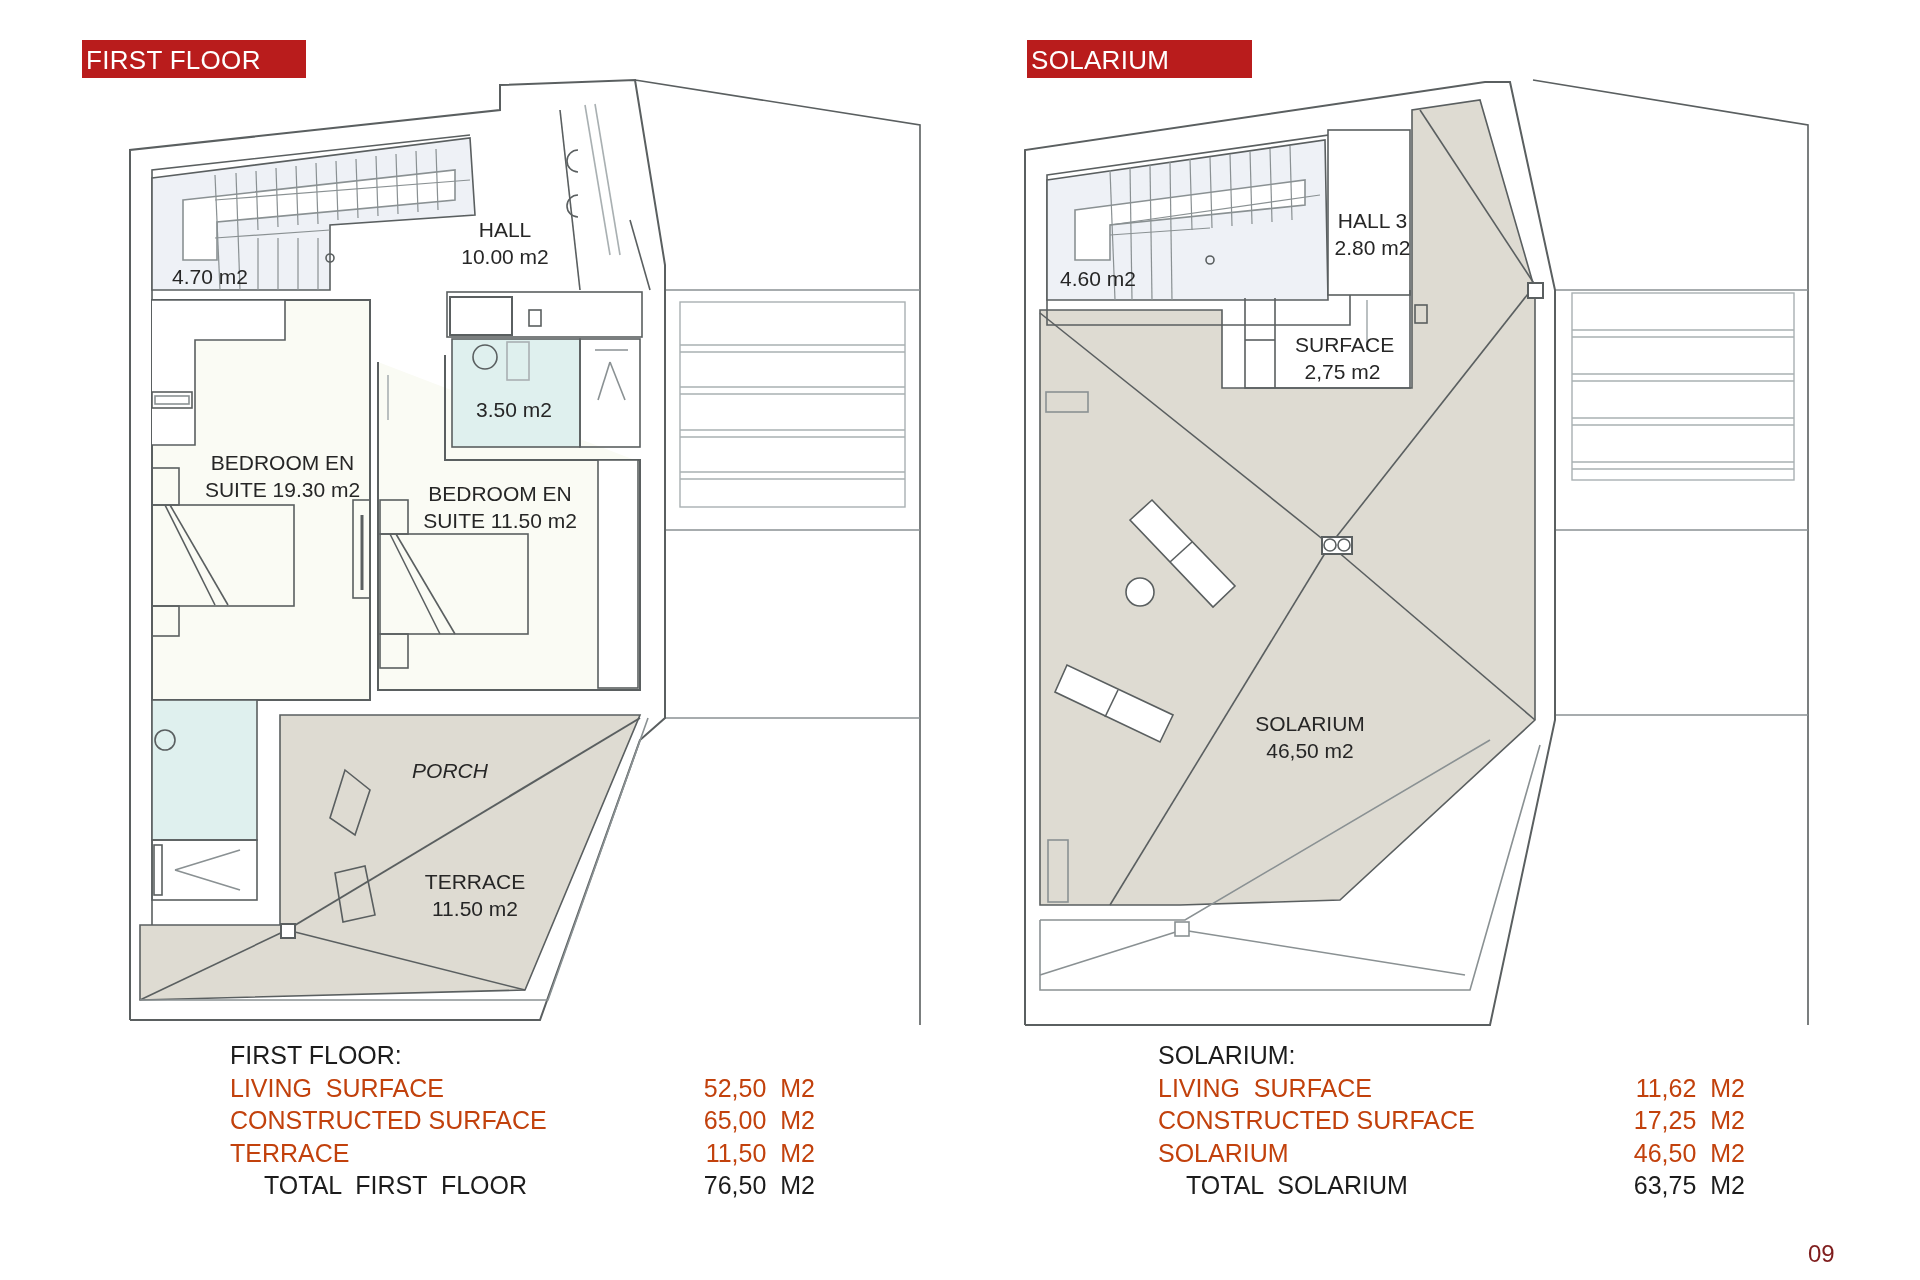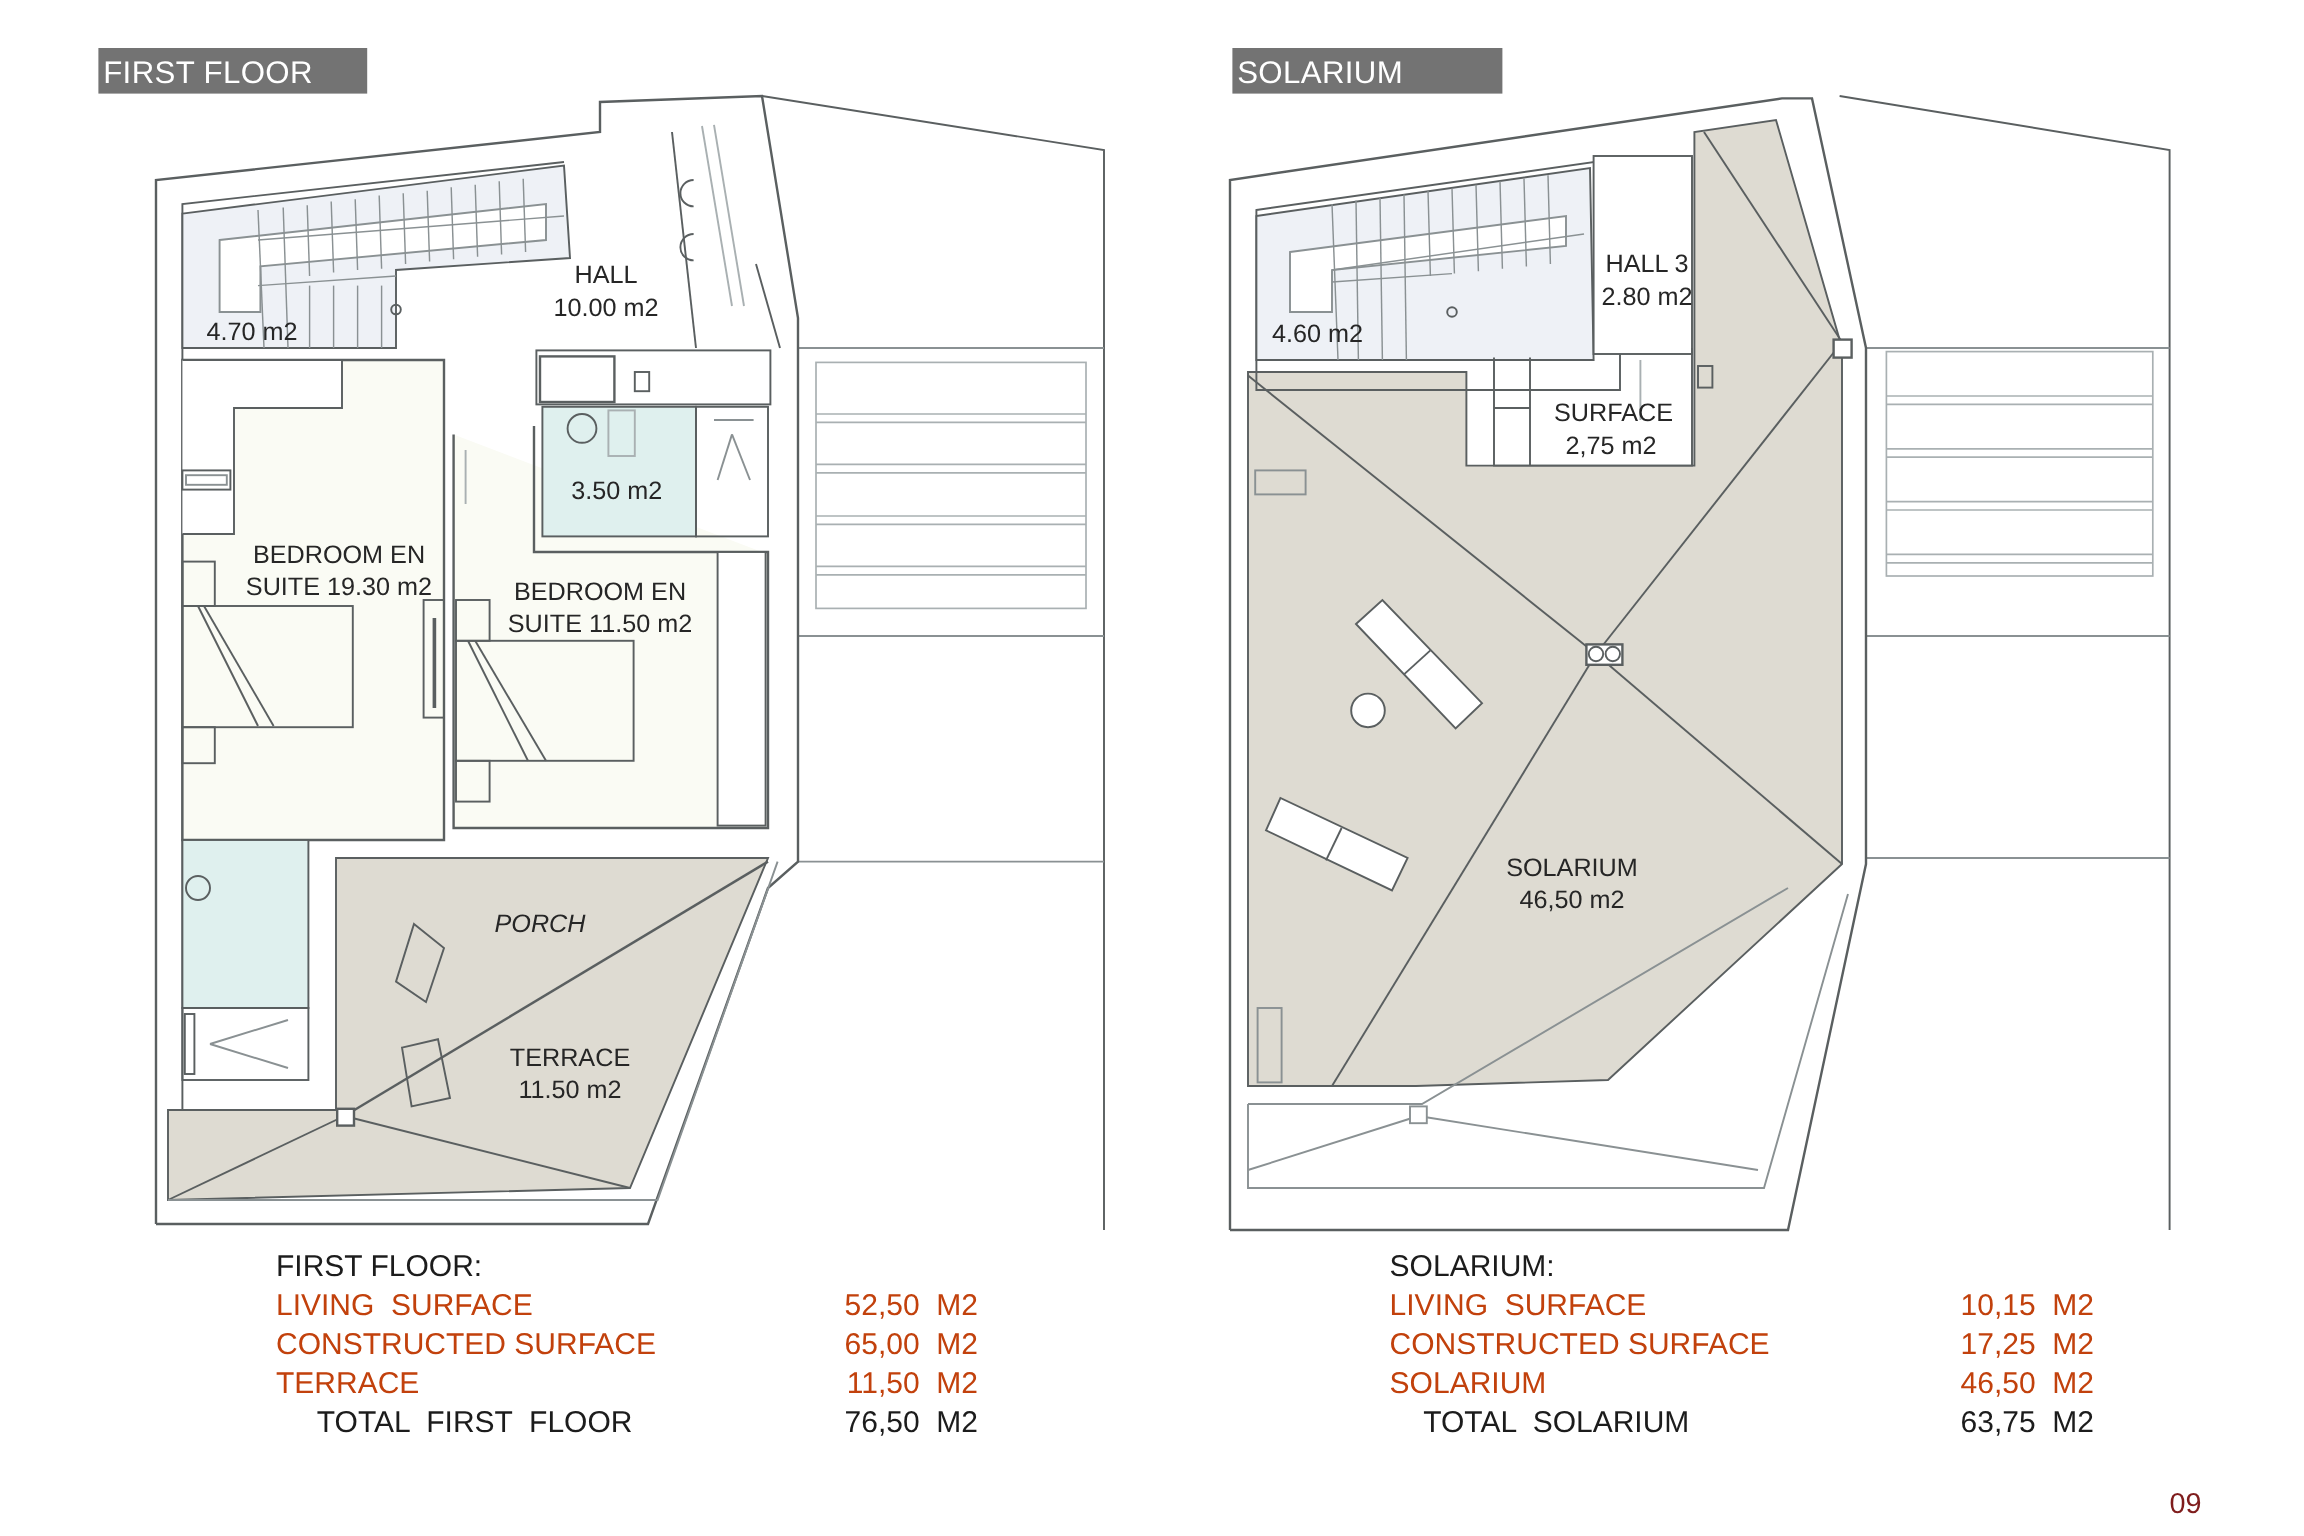--- a/index.html
+++ b/index.html
@@ -1,18 +1,18 @@
 <!DOCTYPE html>
 <html><head>
 <meta charset="utf-8">
 <style>
   html, body { margin: 0; padding: 0; background: #ffffff; }
   body { width: 1920px; height: 1280px; position: relative; overflow: hidden;
          font-family: "Liberation Sans", "DejaVu Sans", sans-serif; color: #2b2b2b; }
-  .badge { position: absolute; height: 38px; background: #737373; color: #ffffff;
+  .badge { position: absolute; height: 38px; background: #b91c1c; color: #ffffff;
            font-size: 26px; line-height: 40px; padding-left: 4px; letter-spacing: 0.3px; }
   #plans { position: absolute; left: 0; top: 0; width: 1920px; height: 1280px; }
   .room-label { position: absolute; text-align: center; font-size: 21px; line-height: 27px; color: #262626; white-space: nowrap; }
   .summary { position: absolute; font-size: 25px; line-height: 32.5px; }
   .summary .title { color: #1c1c1c; }
   .summary .row { display: flex; justify-content: space-between; color: #c2410c; }
   .summary .row.total { color: #1c1c1c; }
   .summary .row .v { text-align: right; }
   .page-num { position: absolute; left: 1808px; top: 1240px; font-size: 24px; color: #7f1d1d; }
 </style>
@@ -239,21 +239,21 @@
   <div class="row total">
     <span style="white-space: pre; margin-left: 34px;">TOTAL  FIRST  FLOOR</span>
     <span class="v" style="white-space: pre;">76,50  M2</span>
   </div>
 </div>
 
 <div class="summary" style="left:1158px;top:1039px;width:587px;">
   <div class="title">SOLARIUM:</div>
   <div class="row">
     <span style="white-space: pre;">LIVING  SURFACE</span>
-    <span class="v" style="white-space: pre;">10,15  M2</span>
+    <span class="v" style="white-space: pre;">11,62  M2</span>
   </div>
   <div class="row">
     <span style="white-space: pre;">CONSTRUCTED SURFACE</span>
     <span class="v" style="white-space: pre;">17,25  M2</span>
   </div>
   <div class="row">
     <span style="white-space: pre;">SOLARIUM</span>
     <span class="v" style="white-space: pre;">46,50  M2</span>
   </div>
   <div class="row total">

